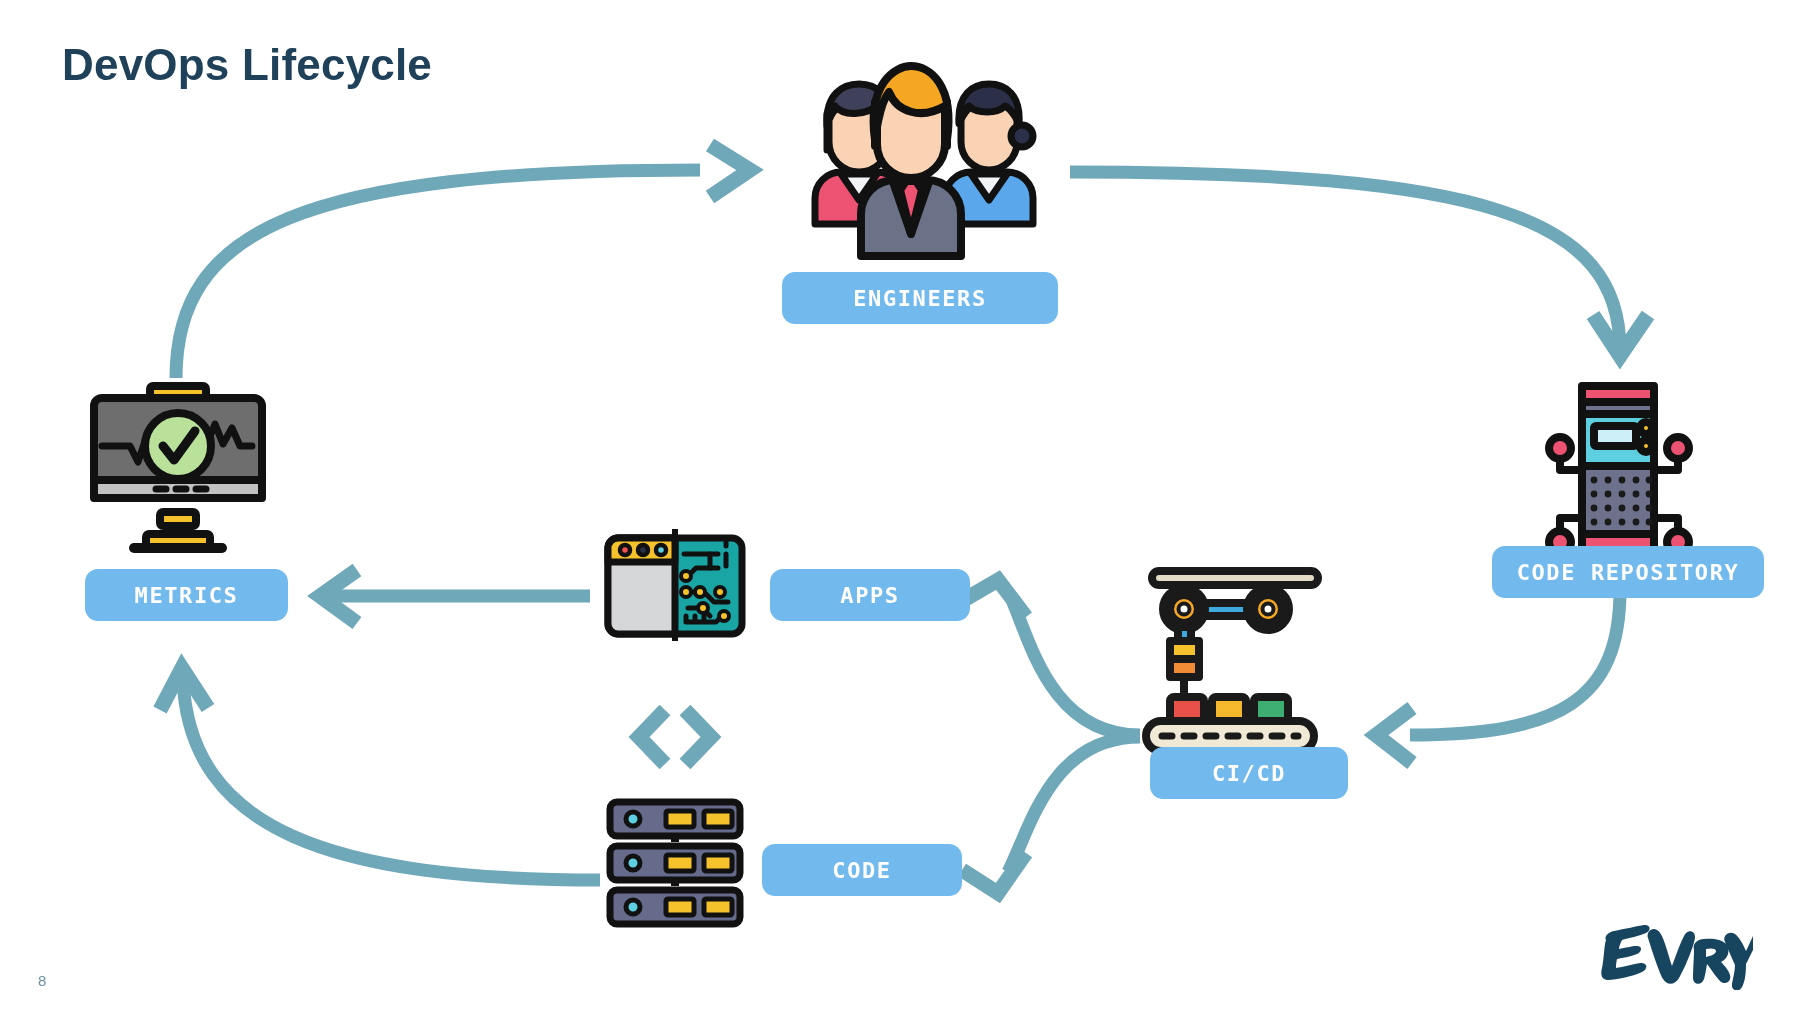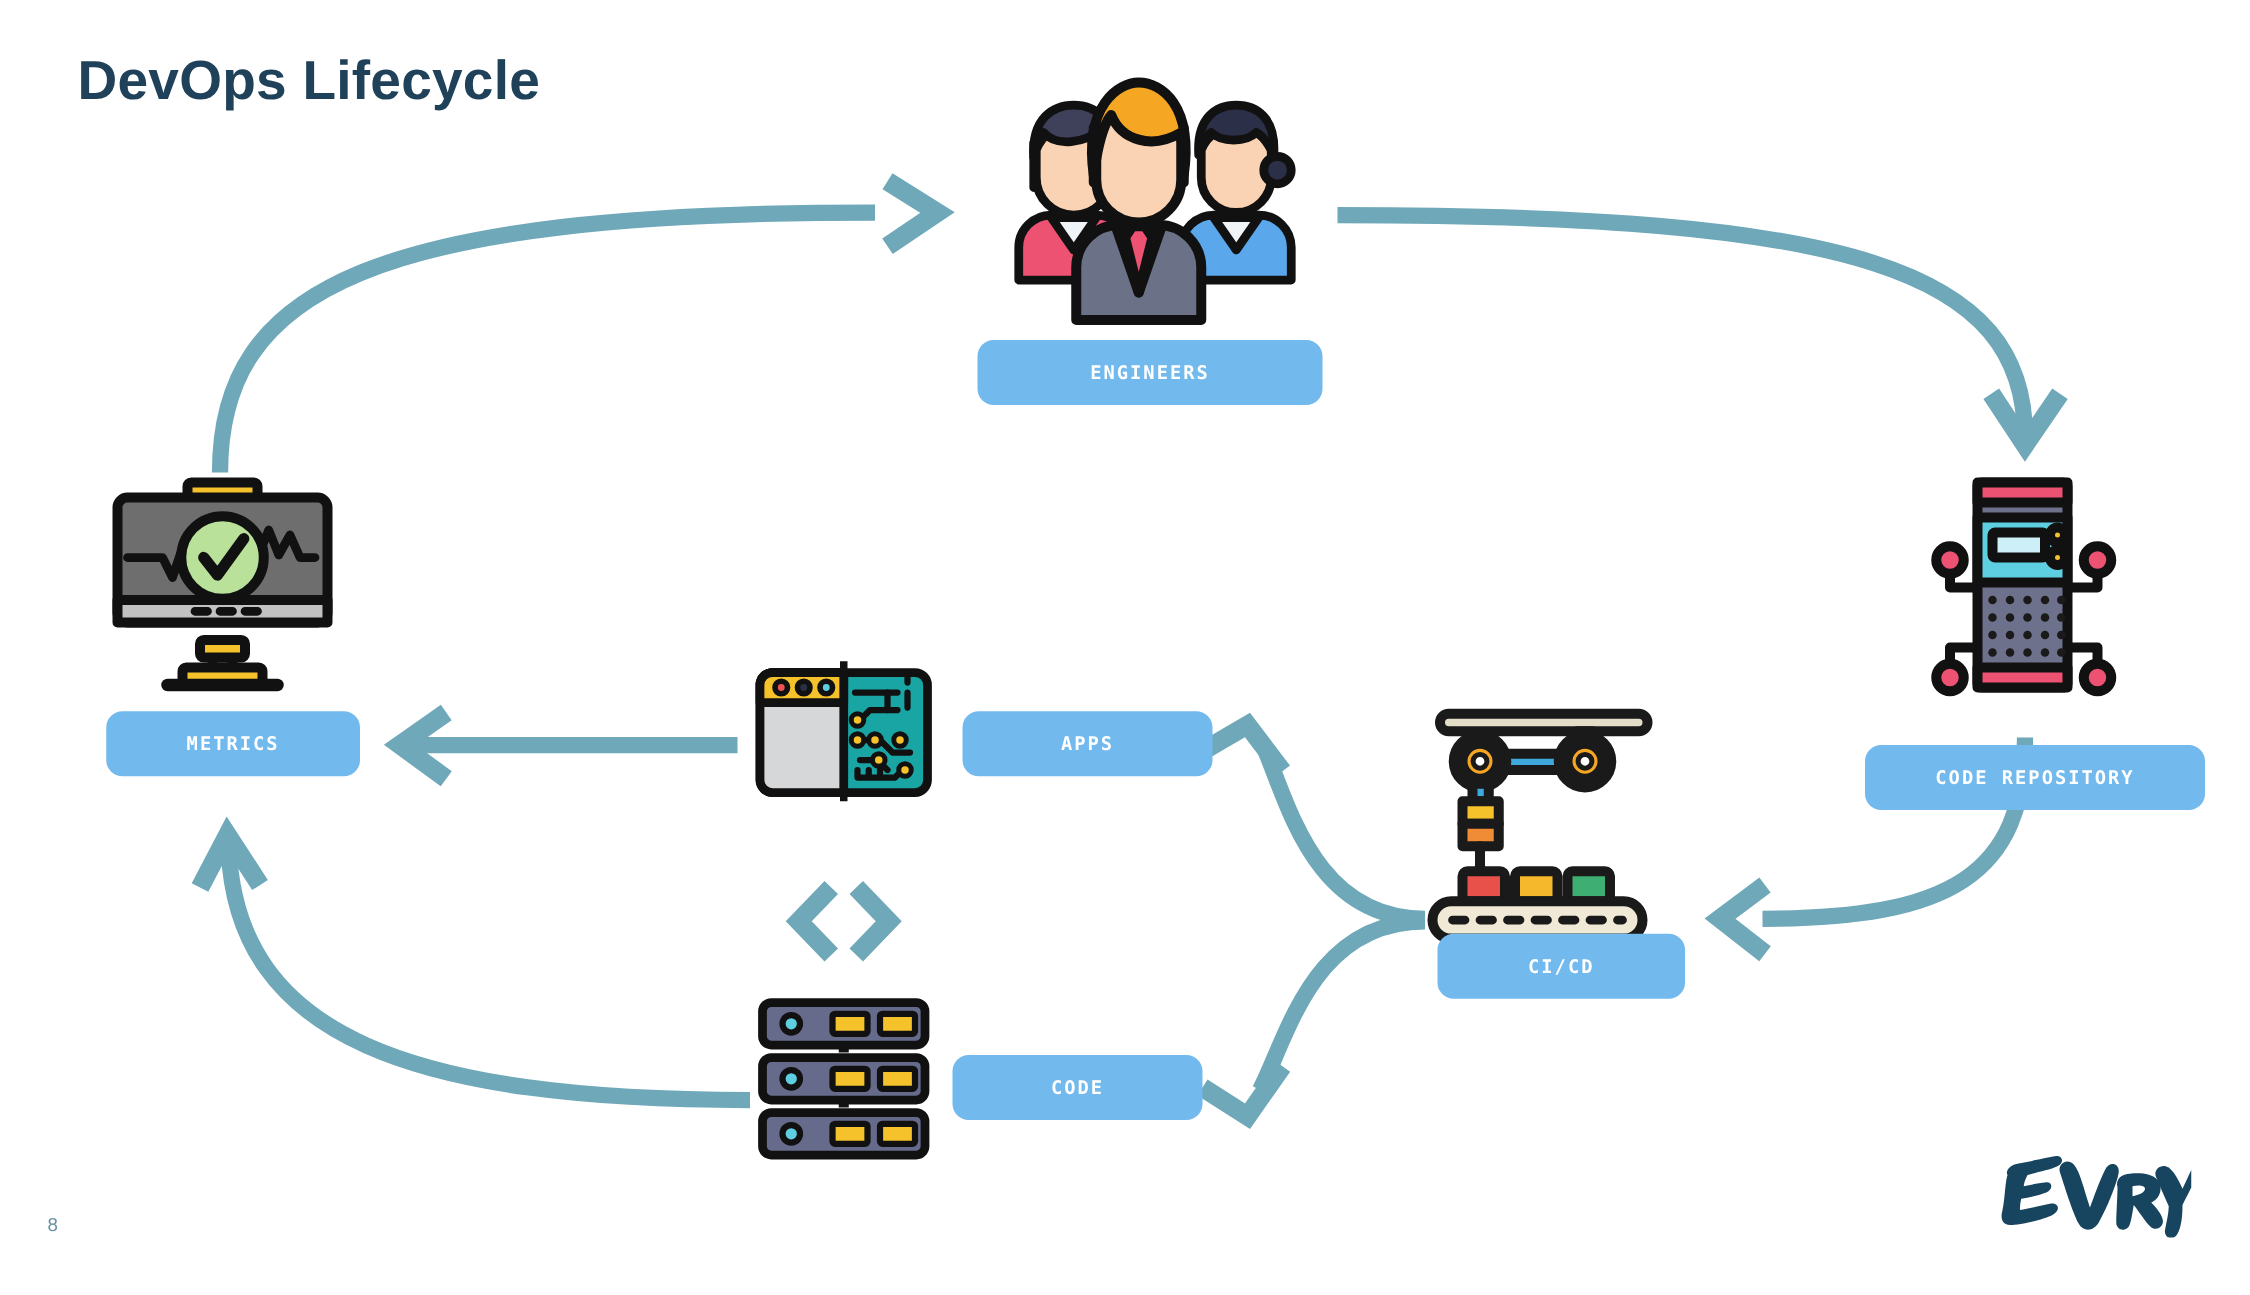--- a/index.html
+++ b/index.html
@@ -56,27 +56,27 @@
     position: absolute;
     display: flex;
     align-items: center;
     justify-content: center;
     background: #72B9EE;
     color: #ffffff;
     border-radius: 13px;
     font-family: "DejaVu Sans Mono", monospace;
     font-weight: bold;
     letter-spacing: 1.6px;
-    font-size: 15px;
+    font-size: 22px;
     white-space: nowrap;
     height: 52px;
   }
 
   #pill-engineers      { left: 782px;  top: 272px; width: 276px; }
-  #pill-code-repo      { left: 1492px; top: 596px; width: 272px; }
+  #pill-code-repo      { left: 1492px; top: 546px; width: 272px; }
   #pill-cicd           { left: 1150px; top: 747px; width: 198px; }
   #pill-metrics        { left: 85px;   top: 569px; width: 203px; }
   #pill-apps           { left: 770px;  top: 569px; width: 200px; }
   #pill-infra          { left: 762px;  top: 844px; width: 200px; }
 
   
   .icon-box { position: absolute; }
 
   #icon-engineers  { left: 779px;  top: 52px;  width: 264px; height: 208px; }
   #icon-code-repo  { left: 1522px; top: 378px; width: 192px; height: 180px; }

